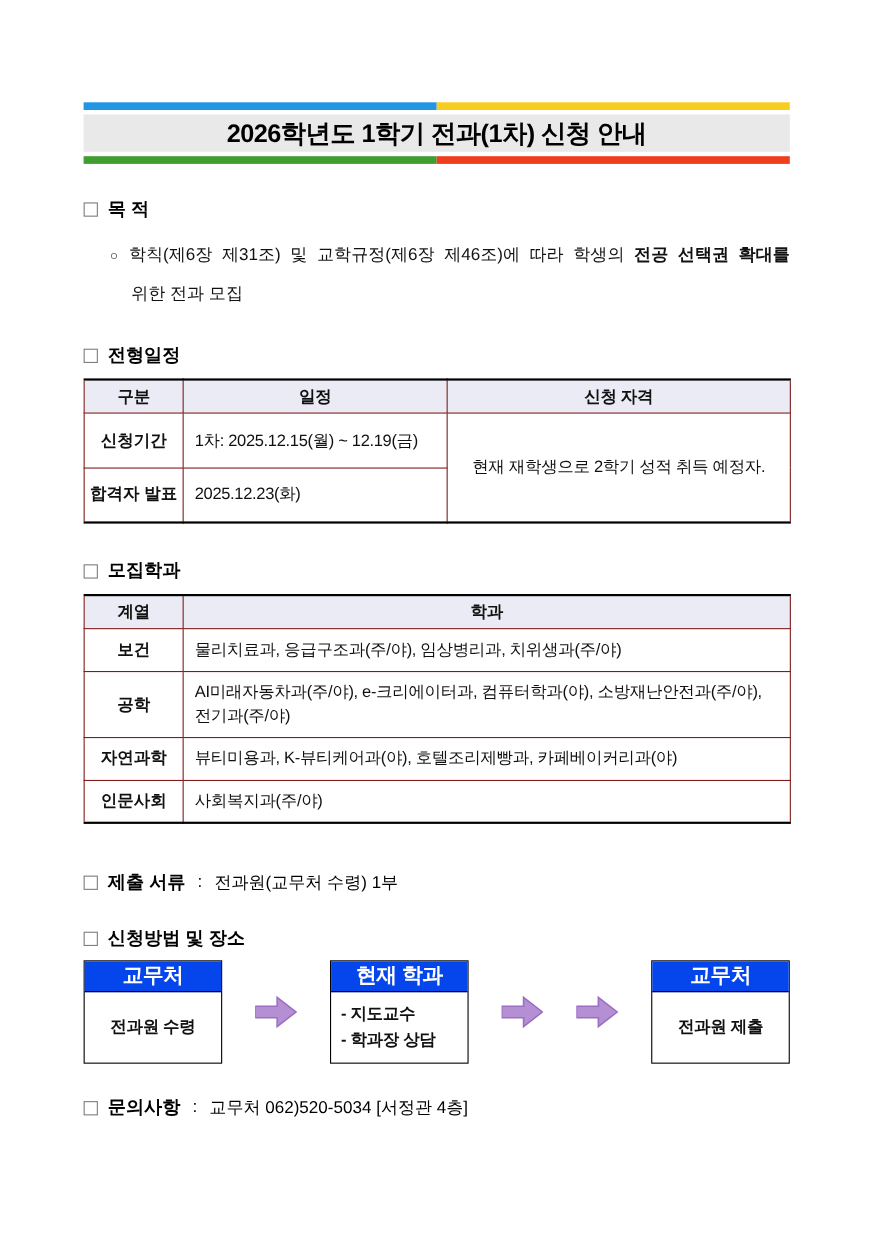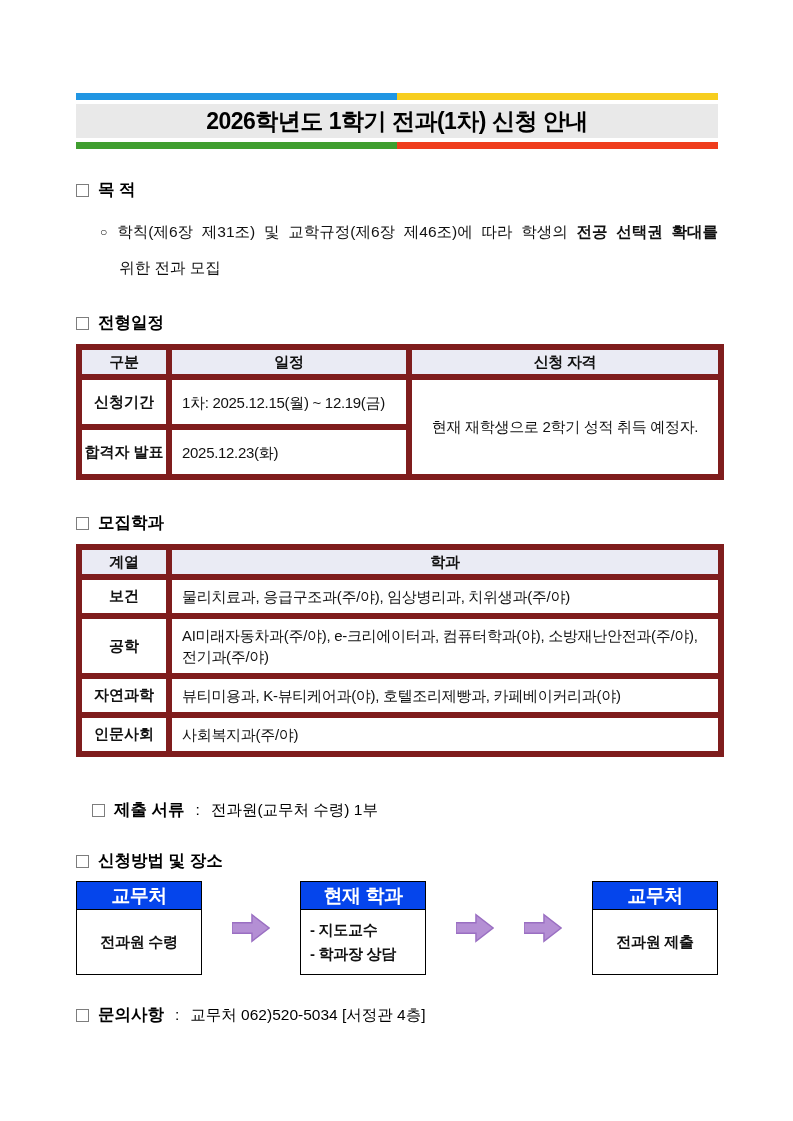--- a/index.html
+++ b/index.html
@@ -45,21 +45,21 @@
   .p-line1 { text-align: justify; text-align-last: justify; }
   .p-line1 .u-bold { font-weight: bold; }
   .p-line2 { margin-left: 2px; }
 
   
   .doc-table {
     width: 642px; border-collapse: collapse; table-layout: fixed;
     border-top: 2.5px solid #000; border-bottom: 2.5px solid #000;
     font-size: 15px;
   }
-  .doc-table th, .doc-table td { border: 6px solid #7f1d1d; }
+  .doc-table th, .doc-table td { border: 1px solid #7f1d1d; }
   .doc-table th {
     background: #eaebf4; font-weight: bold; height: 30px;
     text-align: center; letter-spacing: -0.3px;
   }
   .cell-label { font-weight: bold; text-align: center; }
   .cell-value { text-align: left; padding: 6px 10px; line-height: 21px; letter-spacing: -0.3px; }
   .cell-center { text-align: center; padding: 6px 10px; letter-spacing: -0.3px; }
   .sched-table td { height: 50px; }
   .dept-table td { height: 39px; }
   .dept-table .row-tall td { height: 60px; }
@@ -67,21 +67,21 @@
   .sched-wrap { margin-top: 26px; }
   .dept-wrap  { margin-top: 32px; }
   .tbl { margin-top: 10px; }
 
   .note {
     margin-top: 15px; margin-left: 4px;
     font-size: 14.5px; font-weight: bold; text-decoration: underline;
     letter-spacing: -0.3px;
   }
 
-  .docs-wrap { margin-top: 42px; margin-left: 16px; }
+  .docs-wrap { margin-top: 42px; }
   .method-wrap { margin-top: 29px; }
   .contact-wrap { margin-top: 29px; }
 
   
   .flow { margin-top: 9px; width: 642px; display: flex; align-items: center; justify-content: space-between; }
   .flow-box { width: 126px; border: 1.5px solid #000; background: #fff; }
   .flow-head {
     background: #0545ec; color: #fff; font-weight: bold; font-size: 19px;
     text-align: center; height: 28px; line-height: 28px;
     border-bottom: 1.5px solid #000; letter-spacing: -0.5px;

